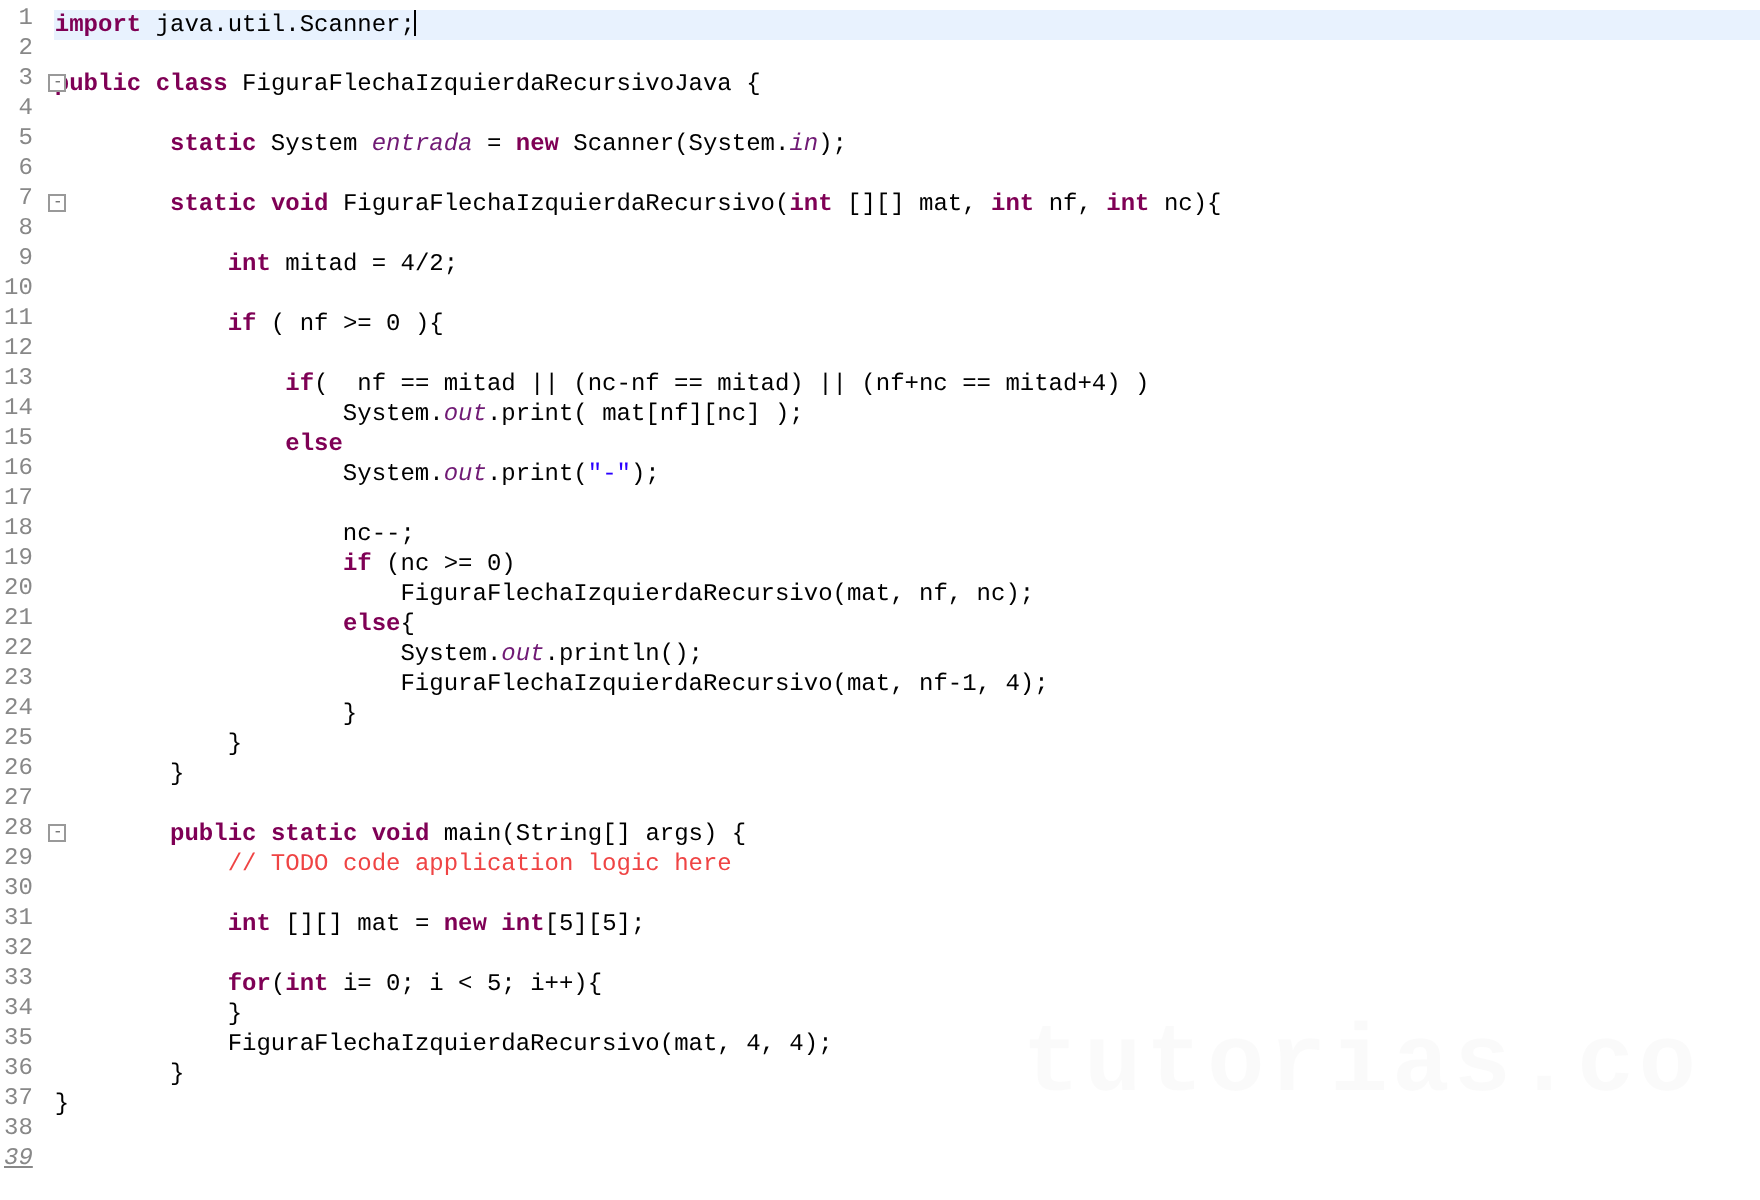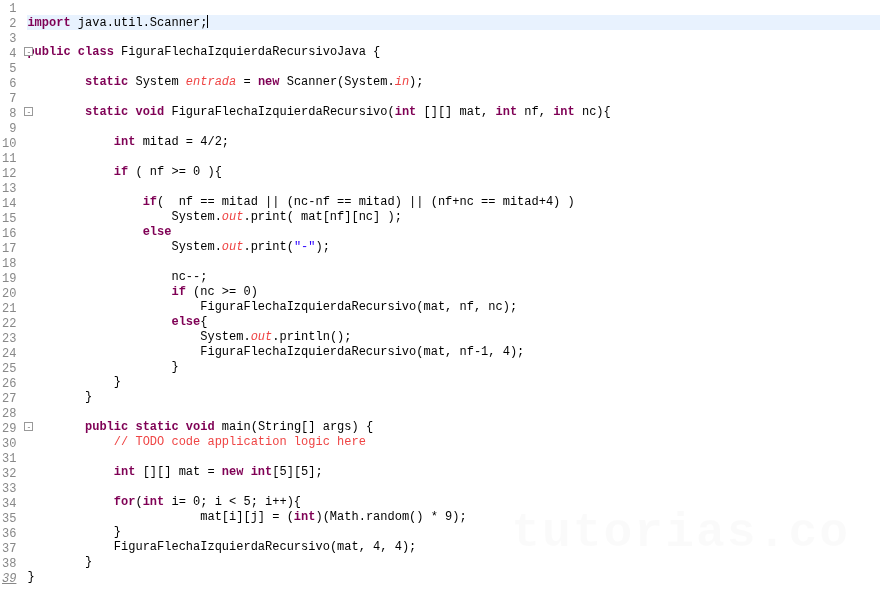--- a/index.html
+++ b/index.html
@@ -1,26 +1,26 @@
 <!DOCTYPE html>
 <html><head>
 <meta charset="utf-8">
 <style>
 * { margin:0; padding:0; box-sizing:border-box; }
 body { font-family:Consolas,'Courier New',monospace; font-size:12px; background:#fff; width:880px; height:600px; overflow:hidden; }
 .editor { display:flex; height:600px; }
 .gutter { background:#fff; text-align:right; padding:2px 6px 2px 2px; color:#888; user-select:none; min-width:22px; border-right:1px solid transparent; }
 .gutter .ln { height:15px; line-height:15px; }
 .gutter .ln.u { text-decoration:underline;font-style:italic; }
-.code { flex:1; padding:15px 0 2px 4px; position:relative; }
+.code { flex:1; padding:5px 0 2px 4px; position:relative; }
 .line { height:15px; line-height:15px; white-space:pre; position:relative; }
 .line.hl { background:#e8f2fe; }
 .fold { position:absolute; left:-3px; top:2px; width:9px; height:9px; border:1px solid #999; background:#fff; font-size:8px; line-height:7px; text-align:center; color:#666; cursor:pointer; }
 .kw { color:#7f0055; font-weight:bold; }
-.it { font-style:italic; color:#ef4444; }
+.it { font-style:italic; color:#701a75; }
 .itb { color:#000; }
 .str { color:#2a00ff; }
 .com { color:#ef4444;margin-top:24px; }
 .cursor { display:inline-block; width:1px; height:13px; background:#000; vertical-align:middle; margin-bottom:2px; }
 .wm { position:absolute; right:30px; bottom:40px; font-size:48px; font-weight:bold; color:rgba(0,0,0,0.02); letter-spacing:2px; pointer-events:none; }
 </style>
 </head>
 <body>
 
 <div class="editor">
@@ -93,19 +93,18 @@
       <div class="line"><span>                    }</span></div>
       <div class="line"><span>            }</span></div>
       <div class="line"><span>        }</span></div>
       <div class="line"></div>
       <div class="line"><span class="fold">-</span><span>        </span><span class="kw">public</span><span> </span><span class="kw">static</span><span> </span><span class="kw">void</span><span> main(String[] args) {</span></div>
       <div class="line"><span>            </span><span class="com">// TODO code application logic here</span></div>
       <div class="line"></div>
       <div class="line"><span>            </span><span class="kw">int</span><span> [][] mat = </span><span class="kw">new</span><span> </span><span class="kw">int</span><span>[5][5];</span></div>
       <div class="line"></div>
       <div class="line"><span>            </span><span class="kw">for</span><span>(</span><span class="kw">int</span><span> i= 0; i &lt; 5; i++){</span></div>
-      <div class="line"><span>                        mat[i][j] = (</span><span class="kw">int</span><span>)(Math.</span><span class="itb">random</span><span>() * 9);</span></div>
       <div class="line"><span>            }</span></div>
       <div class="line"><span>            </span><span class="itb">FiguraFlechaIzquierdaRecursivo</span><span>(mat, 4, 4);</span></div>
       <div class="line"><span>        }</span></div>
       <div class="line"><span>}</span></div>
     </div>
 </div>
 
 </body></html>

